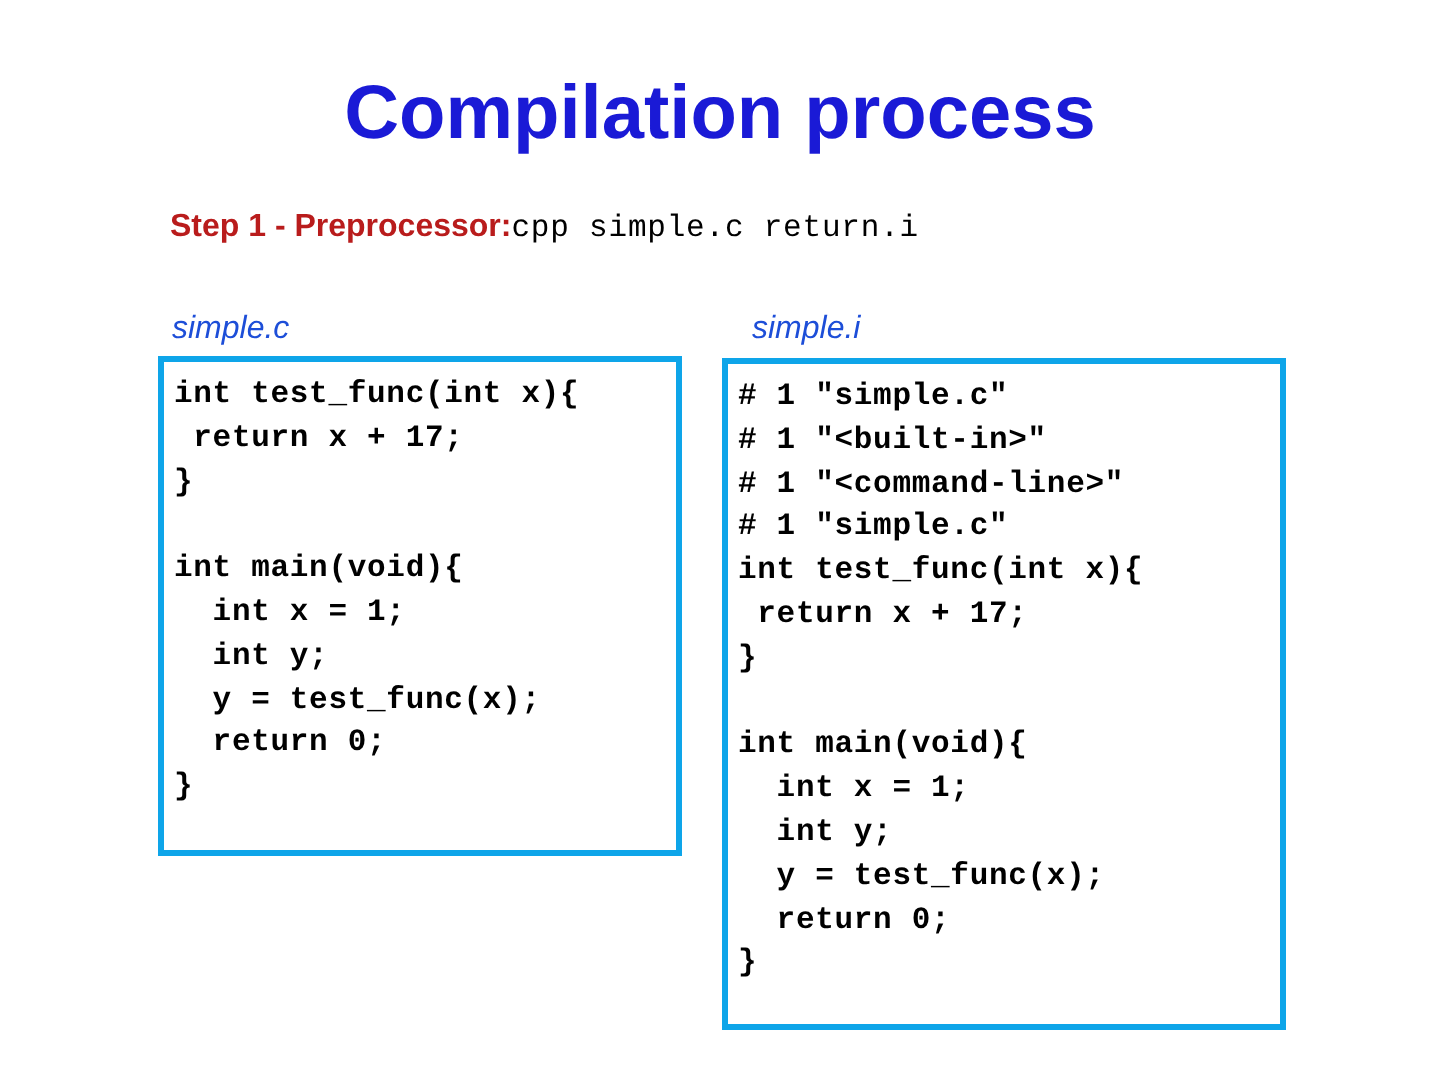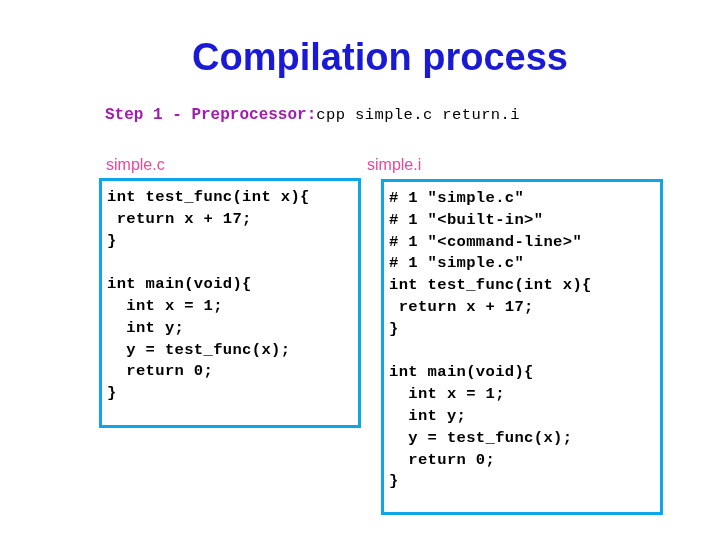--- a/index.html
+++ b/index.html
@@ -14,21 +14,20 @@
     overflow: hidden;
     position: relative;
     -webkit-font-smoothing: none;
   }
 
   .slide {
     position: absolute;
     inset: 0;
     width: 583px;
     height: 540px;
-    margin-left: 20px;
   }
 
   
   .slide-title {
     position: absolute;
     left: 0;
     top: 36px;
     width: 720px;
     text-align: center;
     font-family: "Liberation Sans", sans-serif;
@@ -42,40 +41,41 @@
 
   
   .step-line {
     position: absolute;
     left: 85px;
     top: 105px;
     white-space: nowrap;
     color: #000000;
   }
   .step-label {
-    font-family: Liberation Mono, monospace;
+    font-family: Liberation Sans, sans-serif;
     font-size: 16px;
     font-weight: bold;
-    color: #a21caf;
+    color: #b91c1c;
   }
   .step-command {
     font-family: "Liberation Mono", "DejaVu Sans Mono", monospace;
     font-size: 15.5px;
     font-weight: normal;
     color: #000000;
     letter-spacing: 0.4px;
   }
 
   
   .file-label {
     position: absolute;
     font-family: "Liberation Sans", sans-serif;
+    font-style: italic;
     font-size: 16px;
     font-weight: normal;
-    color: #ec4899;
+    color: #1d4ed8;
     white-space: nowrap;
   }
 
   .code-box {
     position: absolute;
     border: 3px solid #0ea5e9;
     background: #ffffff;
     box-sizing: border-box;
     overflow: hidden;
   }
@@ -96,21 +96,21 @@
     white-space: pre;
     letter-spacing: 0.35px;
   }
 
   
   #label-source  { left: 86px;  top: 156px; }
   #box-source    { left: 79px;  top: 178px; width: 262px; height: 250px; }
   #box-source .code-lines { padding: 6px 0 0 5px; }
 
   
-  #label-output  { left: 347px; top: 156px; text-align: center; }
+  #label-output  { left: 376px; top: 156px; text-align: center; }
   #box-output    { left: 361px; top: 179px; width: 282px; height: 336px; }
   #box-output .code-lines { padding: 6px 0 0 5px; }
 </style>
 </head>
 <body>
 
 <div class="slide">
 
   <div class="slide-title">Compilation process</div>
 

